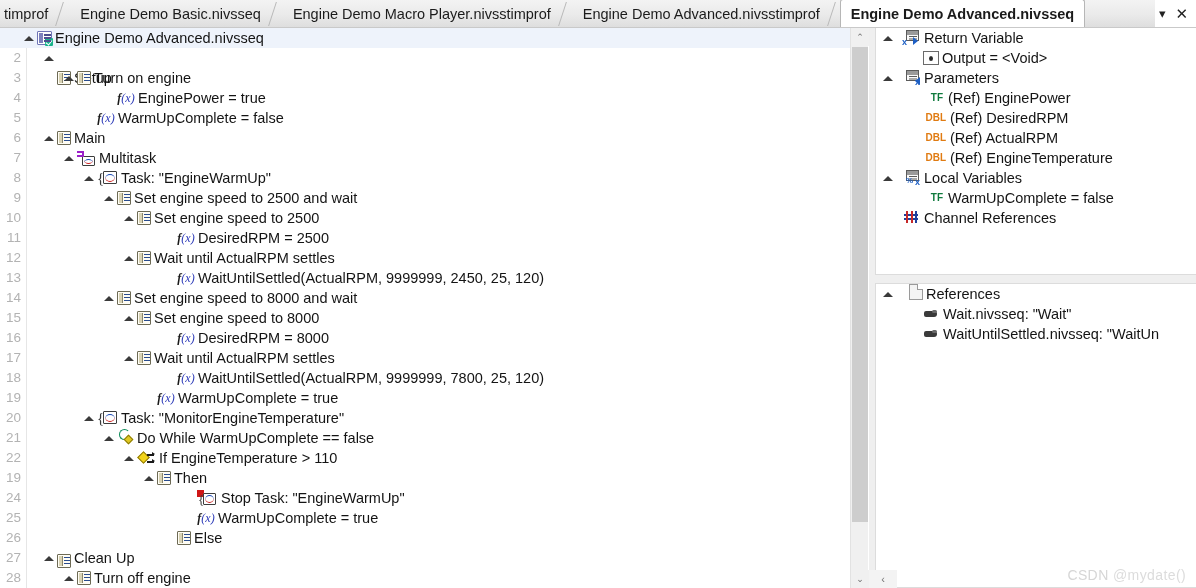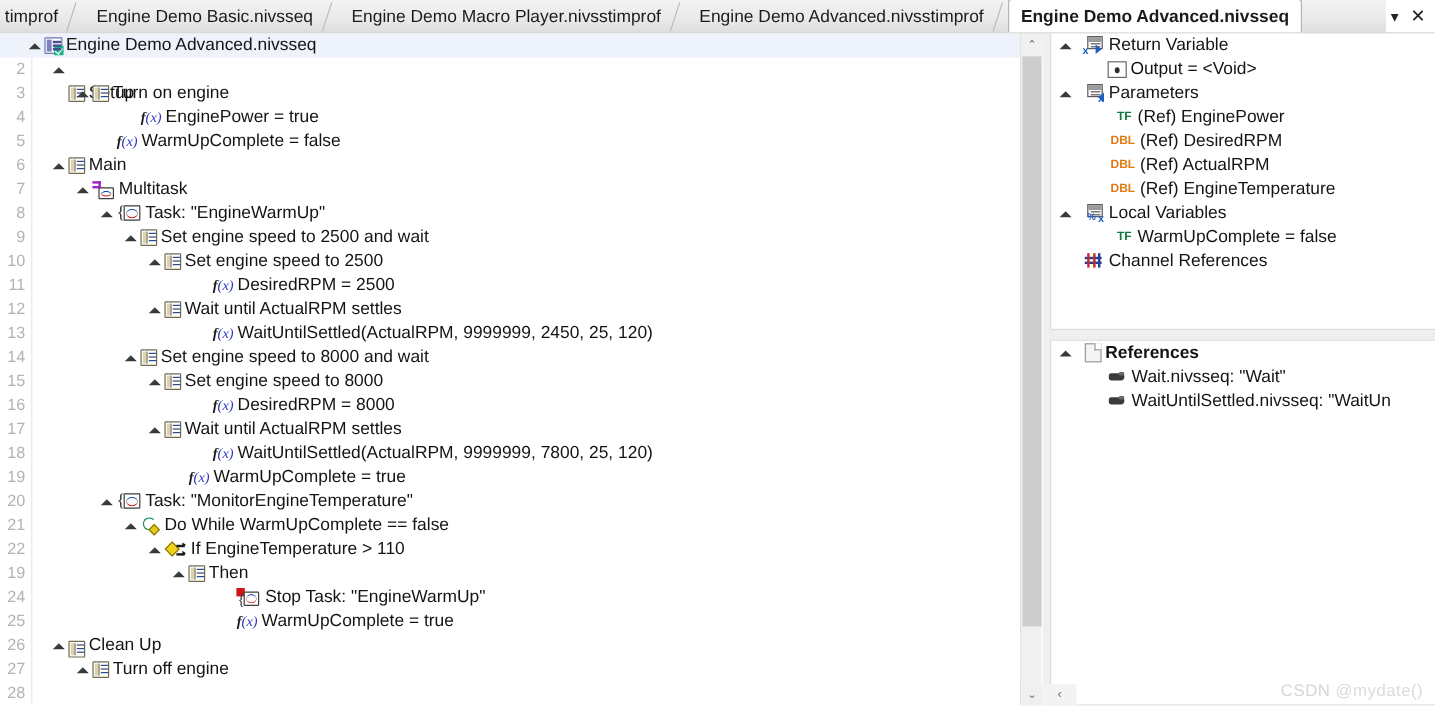--- a/index.html
+++ b/index.html
@@ -767,21 +767,21 @@
               <span class="brace">{</span>
               <span class="wv"></span>
             </span>
             <span class="lbl">Task: "MonitorEngineTemperature"</span>
           </span>
         </div>
         <div class="row">
           <span class="arrow" style="left: 103px;">
             <i></i>
           </span>
-          <span style="margin-left: 90px; display: inline-flex; align-items: center;">
+          <span style="margin-left: 90px; display: inline-flex; align-items: flex-start;">
             <span class="ico ico-loop"></span>
             <span class="lbl">Do While WarmUpComplete == false</span>
           </span>
         </div>
         <div class="row">
           <span class="arrow" style="left: 123px;">
             <i></i>
           </span>
           <span style="margin-left: 110px; display: inline-flex; align-items: center;">
             <span class="ico ico-if">
@@ -813,20 +813,26 @@
             <span class="lbl">Stop Task: "EngineWarmUp"</span>
           </span>
         </div>
         <div class="row">
           <span style="margin-left: 170px; display: inline-flex; align-items: center;">
             <span class="ico ico-fx"><b>f</b><s>(x)</s></span>
             <span class="lbl">WarmUpComplete = true</span>
           </span>
         </div>
         <div class="row">
+          <span style="margin-left: 150px; display: inline-flex; align-items: center;">
+            <span class="ico ico-steps"></span>
+            <span class="lbl">Else</span>
+          </span>
+        </div>
+        <div class="row">
           <span class="arrow" style="left: 43px;">
             <i></i>
           </span>
           <span style="margin-left: 30px; display: inline-flex; align-items: flex-end;">
             <span class="ico ico-steps"></span>
             <span class="lbl">Clean Up</span>
           </span>
         </div>
         <div class="row">
           <span class="arrow" style="left: 63px;">
@@ -928,21 +934,21 @@
             <span class="ico ico-chanref"></span>
             <span class="lbl">Channel References</span>
           </span>
         </div>
       </div>
     <div class="rpanel bottom" id="rbot">
         <div class="rrow">
           <span class="arrow" style="left: 6px;">
             <i></i>
           </span>
-          <span style="margin-left: 20px; display: inline-flex; align-items: center; font-weight: bold;">
+          <span style="margin-left: 25px; display: inline-flex; ">
             <span class="ico ico-doc"></span>
             <span class="lbl">References</span>
           </span>
         </div>
         <div class="rrow">
           <span style="margin-left: 39px; display: inline-flex; align-items: center;">
             <span class="ico ico-refitem"></span>
             <span class="lbl">Wait.nivsseq: "Wait"</span>
           </span>
         </div>

